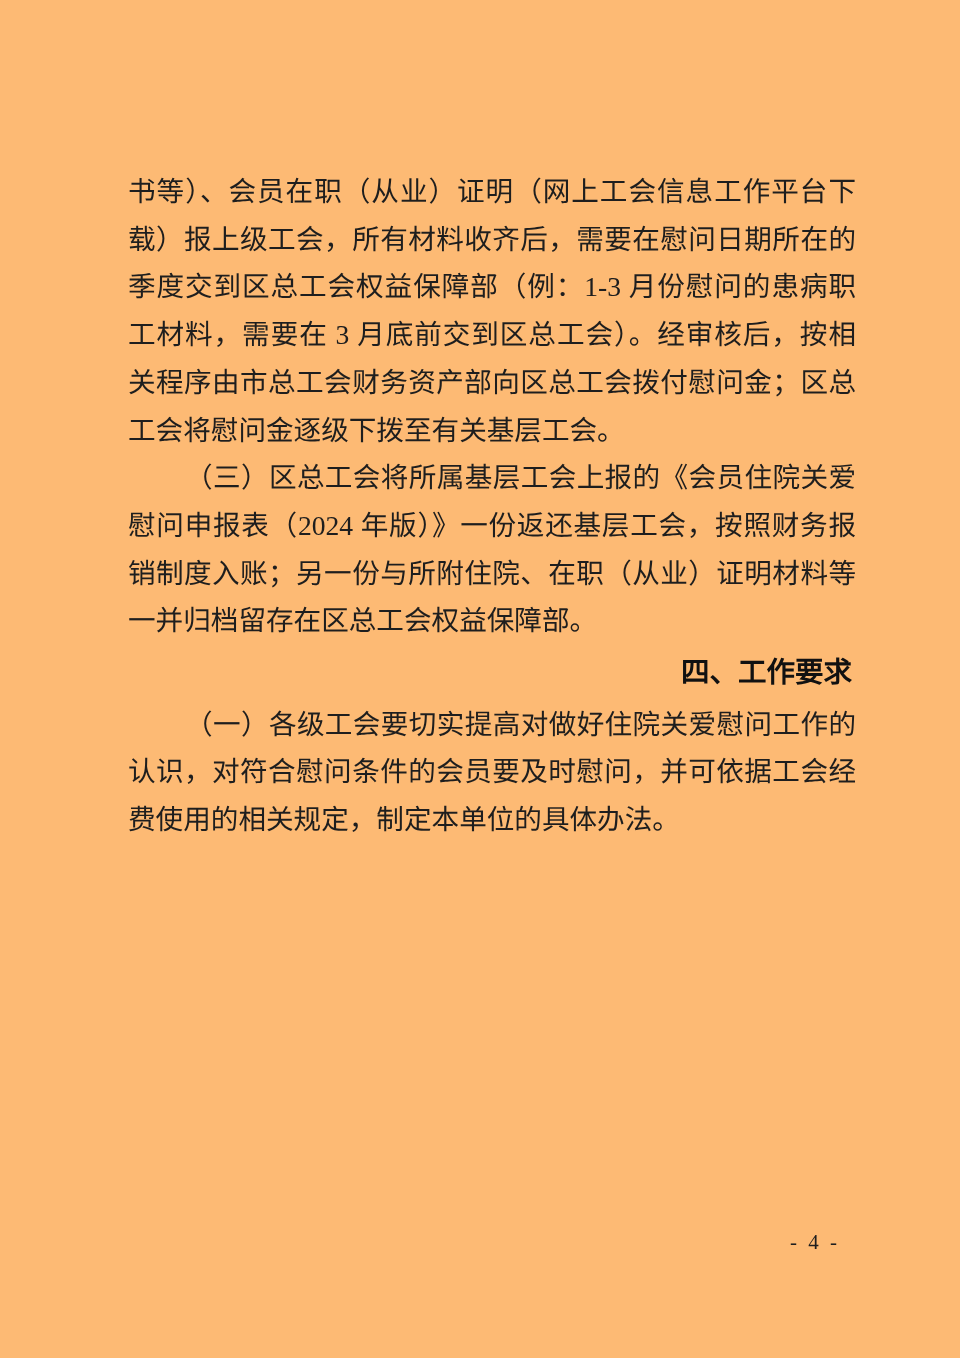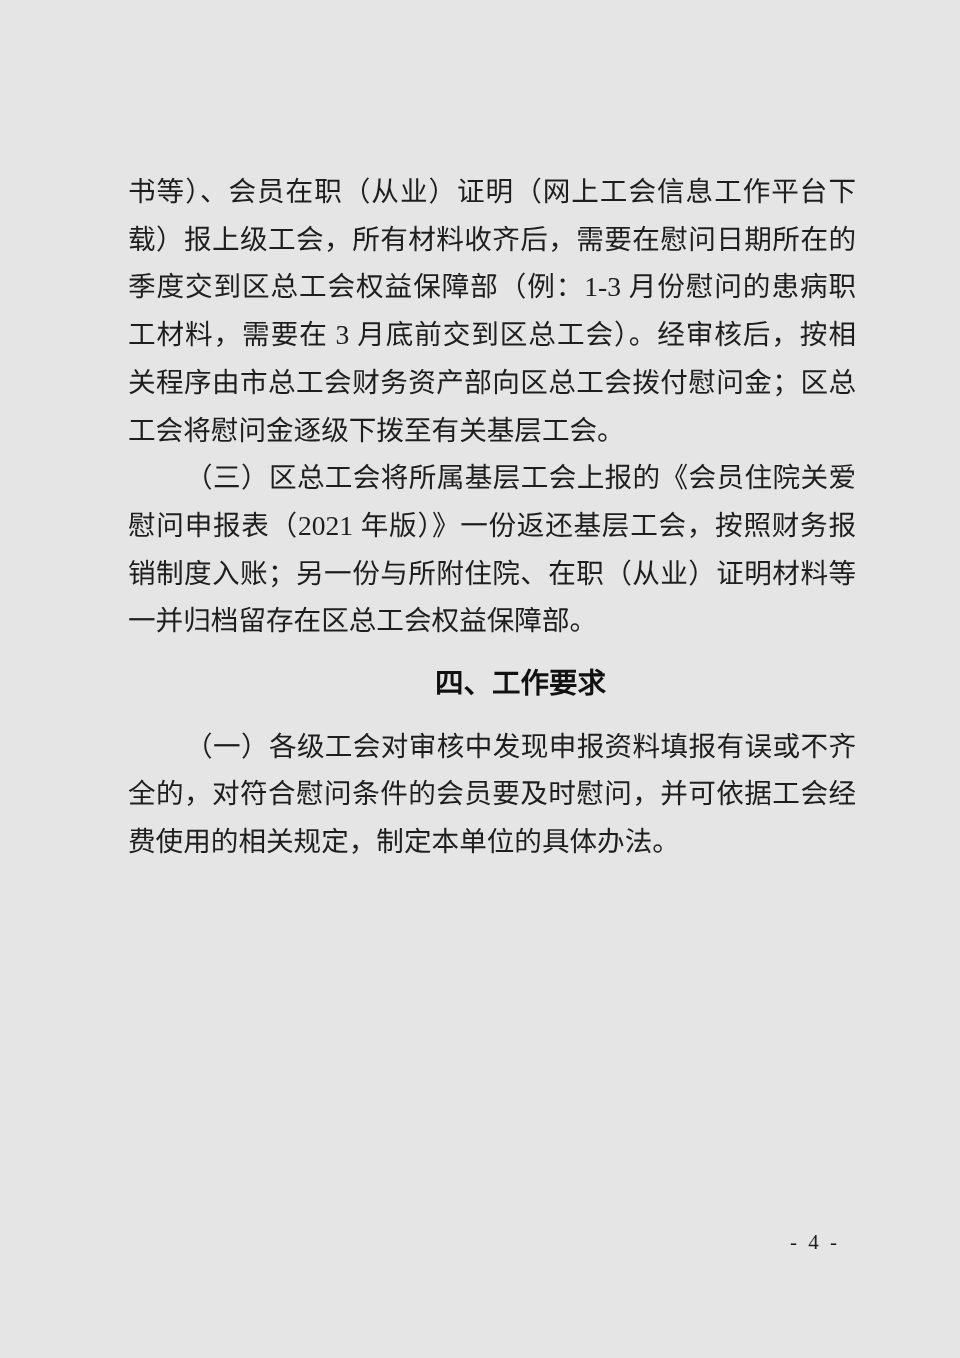--- a/index.html
+++ b/index.html
@@ -6,21 +6,21 @@
   html, body {
     margin: 0;
     padding: 0;
     background: #ffffff;
   }
   .page {
     position: relative;
     width: 960px;
     height: 1358px;
     margin: 0 auto;
-    background: #e5e5e5;
+    background: #fdba74;
     overflow: hidden;
   }
   .content {
     position: absolute;
     left: 128px;
     top: 168px;
     width: 728px;
     font-family: "Liberation Serif", "DejaVu Serif", serif;
     font-size: 27.6px;
     line-height: 47.7px;
@@ -29,43 +29,43 @@
     text-justify: inter-ideograph;
   }
   .para {
     margin: 0;
     word-break: normal;
   }
   .indent {
     text-indent: 57px;
   }
   .heading {
-    margin: 15px;
+    margin: 4px;
     font-family: Liberation Sans, sans-serif;
     font-weight: 700;
     font-size: 28.5px;
     line-height: 47.7px;
     text-indent: 57px;
     color: #111111;
-    text-align: center;
+    text-align: right;
   }
   .page-number {
     position: absolute;
     top: 1230px;
     right: 120px;
     font-family: "Liberation Serif", "DejaVu Serif", serif;
     font-size: 21px;
     letter-spacing: 3px;
     color: #1e1e1e;
   }
 </style>
 </head>
 <body>
 
 <div class="page">
   <div class="content">
     <p class="para">书等）、会员在职（从业）证明（网上工会信息工作平台下载）报上级工会，所有材料收齐后，需要在慰问日期所在的季度交到区总工会权益保障部（例：1-3 月份慰问的患病职工材料，需要在 3 月底前交到区总工会）。经审核后，按相关程序由市总工会财务资产部向区总工会拨付慰问金；区总工会将慰问金逐级下拨至有关基层工会。</p>
-    <p class="para indent">（三）区总工会将所属基层工会上报的《会员住院关爱慰问申报表（2021 年版）》一份返还基层工会，按照财务报销制度入账；另一份与所附住院、在职（从业）证明材料等一并归档留存在区总工会权益保障部。</p>
+    <p class="para indent">（三）区总工会将所属基层工会上报的《会员住院关爱慰问申报表（2024 年版）》一份返还基层工会，按照财务报销制度入账；另一份与所附住院、在职（从业）证明材料等一并归档留存在区总工会权益保障部。</p>
     <h2 class="heading">四、工作要求</h2>
-    <p class="para indent">（一）各级工会对审核中发现申报资料填报有误或不齐全的，对符合慰问条件的会员要及时慰问，并可依据工会经费使用的相关规定，制定本单位的具体办法。</p>
+    <p class="para indent">（一）各级工会要切实提高对做好住院关爱慰问工作的认识，对符合慰问条件的会员要及时慰问，并可依据工会经费使用的相关规定，制定本单位的具体办法。</p>
   </div>
   <div class="page-number">- 4 -</div>
 </div>
 
 </body></html>

